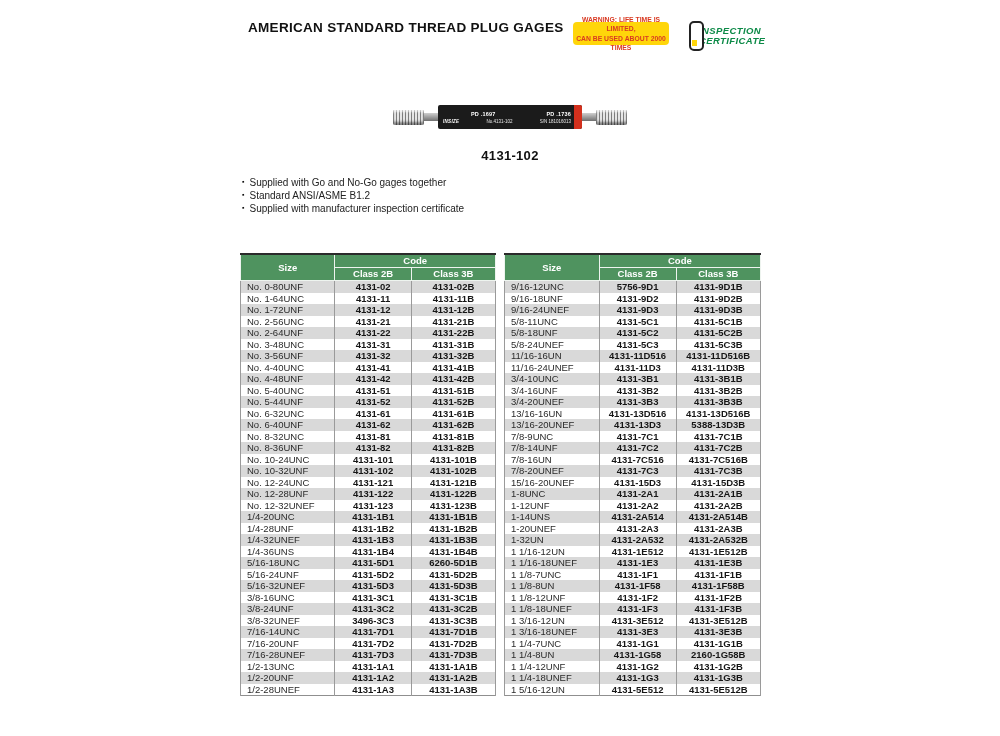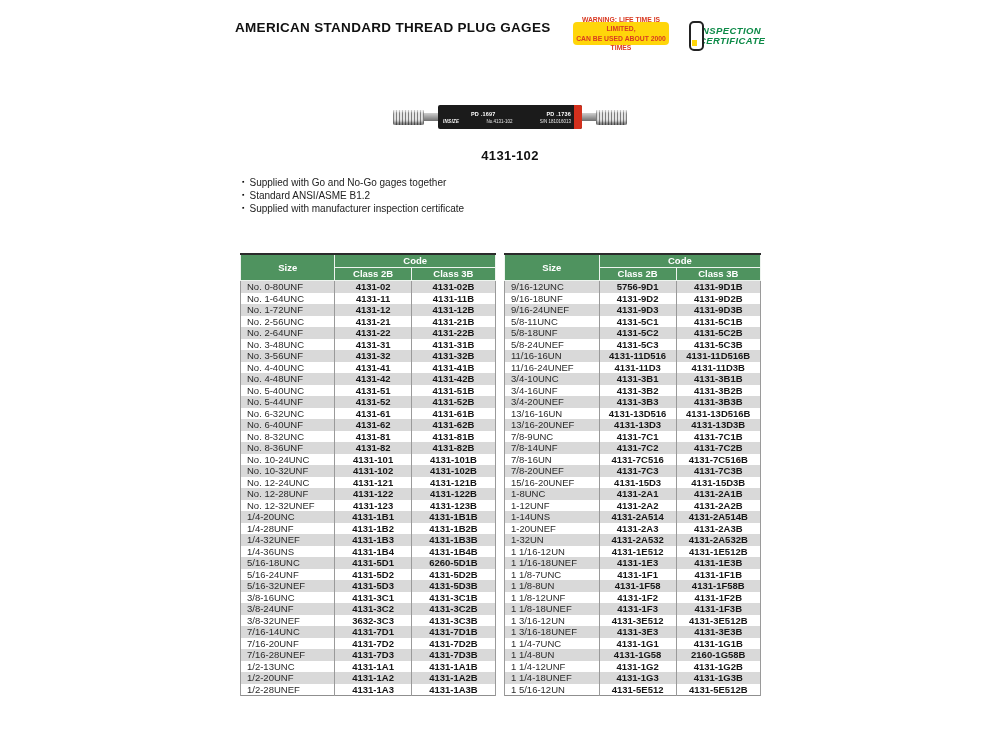--- a/index.html
+++ b/index.html
@@ -4,21 +4,21 @@
 <style>
   * { margin:0; padding:0; box-sizing:border-box; }
   html,body { background:#ffffff; }
   body {
     width:1000px; height:736px; position:relative; overflow:hidden;
     font-family:"Liberation Sans","DejaVu Sans",sans-serif; color:#1a1a1a;
   }
 
   
   .page-title {
-    position:absolute; left:235px; top:20px;
+    position:absolute; left:248px; top:20px;
     font-size:13.5px; font-weight:bold; letter-spacing:.3px; color:#111;
   }
   .warning-badge {
     position:absolute; left:573px; top:22px; width:96px; height:23px;
     background:#ffd60a; border-radius:4px;
     display:flex; flex-direction:column; align-items:center; justify-content:center;
     color:#d93a22; font-weight:bold; font-size:6.8px; line-height:1.35; text-align:center;
   }
   .cert-logo { position:absolute; left:689px; top:21px; display:flex; align-items:center; }
   .cert-icon {
@@ -302,21 +302,21 @@
           <td class="code-col">4131-3C1</td>
           <td class="code-col">4131-3C1B</td>
         </tr>
         <tr>
           <td class="size-col">3/8-24UNF</td>
           <td class="code-col">4131-3C2</td>
           <td class="code-col">4131-3C2B</td>
         </tr>
         <tr>
           <td class="size-col">3/8-32UNEF</td>
-          <td class="code-col">3632-3C3</td>
+          <td class="code-col">3496-3C3</td>
           <td class="code-col">4131-3C3B</td>
         </tr>
         <tr>
           <td class="size-col">7/16-14UNC</td>
           <td class="code-col">4131-7D1</td>
           <td class="code-col">4131-7D1B</td>
         </tr>
         <tr>
           <td class="size-col">7/16-20UNF</td>
           <td class="code-col">4131-7D2</td>
@@ -420,21 +420,21 @@
           <td class="code-col">4131-3B3B</td>
         </tr>
         <tr>
           <td class="size-col">13/16-16UN</td>
           <td class="code-col">4131-13D516</td>
           <td class="code-col">4131-13D516B</td>
         </tr>
         <tr>
           <td class="size-col">13/16-20UNEF</td>
           <td class="code-col">4131-13D3</td>
-          <td class="code-col">4131-13D3B</td>
+          <td class="code-col">5388-13D3B</td>
         </tr>
         <tr>
           <td class="size-col">7/8-9UNC</td>
           <td class="code-col">4131-7C1</td>
           <td class="code-col">4131-7C1B</td>
         </tr>
         <tr>
           <td class="size-col">7/8-14UNF</td>
           <td class="code-col">4131-7C2</td>
           <td class="code-col">4131-7C2B</td>

